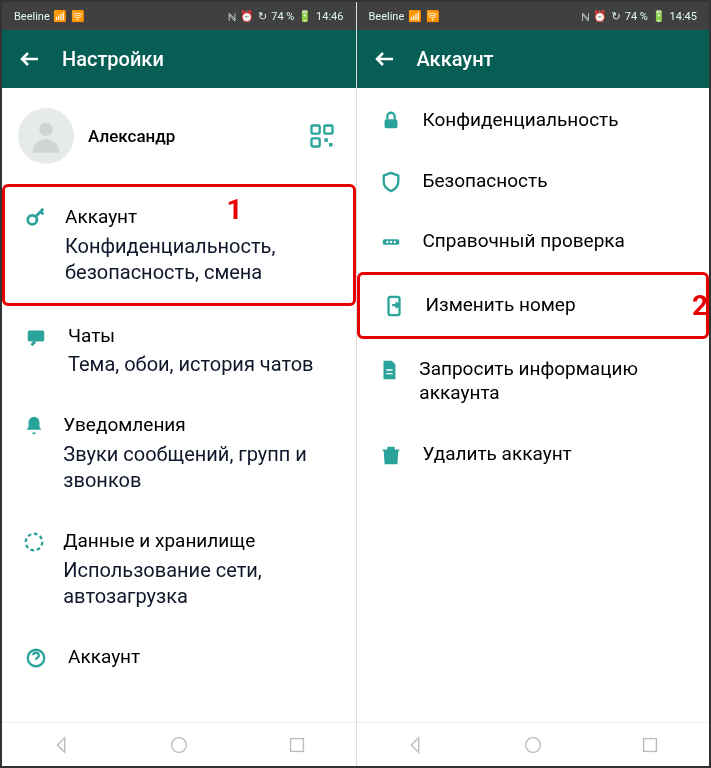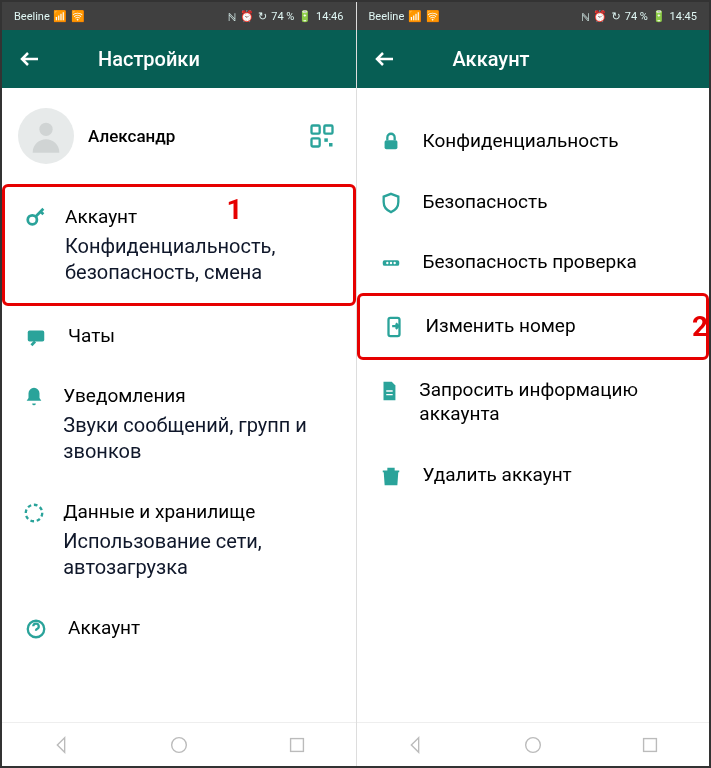--- a/index.html
+++ b/index.html
@@ -3,21 +3,21 @@
   <meta charset="utf-8">
   <style>
     * { margin:0; padding:0; box-sizing:border-box; font-family:-apple-system,Roboto,"Segoe UI",sans-serif; }
     body { background:#fff; width:711px; height:768px; display:flex; border:2px solid #333; }
     .phone { width:50%; display:flex; flex-direction:column; background:#fff; position:relative; }
     .phone + .phone { border-left:1px solid #ddd; }
     .statusbar { height:28px; background:#404040; color:#e0f7f4; display:flex; justify-content:space-between; align-items:center; padding:0 12px; font-size:11px; }
     .statusbar .right { display:flex; gap:4px; align-items:center; }
     .statusbar .left { display:flex; gap:4px; align-items:center; }
     .appbar { height:58px; background:#075e54; color:#fff; display:flex; align-items:center; gap:20px; padding:0 16px; }
-    .appbar .title { font-size:20px; font-weight:500;margin-left:36px; }
+    .appbar .title { font-size:20px; font-weight:500; }
     .back-icon { width:24px; height:24px; cursor:pointer; }
     .profile-row { display:flex; align-items:center; padding:20px 16px; gap:14px; }
     .avatar { width:56px; height:56px; border-radius:50%; background:#e7eaea; display:flex; align-items:center; justify-content:center; }
     .profile-text { flex:1; }
     .profile-text .name { font-size:17px; font-weight:500; color:#000; }
     .profile-text .status { font-size:15px; color:#777; margin-top:2px; }
     .qr-icon { width:36px; height:36px; color:#2aa39a; display:flex; align-items:center; justify-content:center; }
     .list { flex:1; }
     .list-item { display:flex; align-items:flex-start; gap:18px; padding:18px 20px; position:relative; }
     .list-item .icon-wrap { width:28px; display:flex; justify-content:center; margin-top:2px; color:#2aa39a; }
@@ -90,20 +90,21 @@
       </div>
       <div class="list-item">
         <div class="icon-wrap">
           <svg width="22" height="22" viewBox="0 0 24 24" fill="#2aa39a">
             <rect x="3" y="5" width="18" height="12" rx="2"></rect>
             <path d="M7 21l4-4" stroke="#2aa39a" stroke-width="3"></path>
           </svg>
         </div>
         <div class="item-texts">
           <div class="item-title">Чаты</div>
+          <div class="item-sub">Тема, обои, история чатов</div>
         </div>
       </div>
       <div class="list-item">
         <div class="icon-wrap">
           <svg width="22" height="22" viewBox="0 0 24 24" fill="#2aa39a">
             <path d="M12 2a6 6 0 0 0-6 6v5l-2 3h16l-2-3V8a6 6 0 0 0-6-6zM10 19a2 2 0 0 0 4 0z"></path>
           </svg>
         </div>
         <div class="item-texts">
           <div class="item-title">Уведомления</div>
@@ -161,21 +162,21 @@
       <span>🔋</span>
       <span>14:45</span>
     </span>
   </div>
   <div class="appbar">
     <svg class="back-icon" viewBox="0 0 24 24" fill="none" stroke="#fff" stroke-width="2.5">
         <path d="M20 12H4M10 6l-6 6 6 6"></path>
       </svg>
     <span class="title">Аккаунт</span>
   </div>
-  <div class="list" id="list-right" style="padding-top:23px">
+  <div class="list" id="list-right" style="padding-top:2px">
       <div class="list-item">
         <div class="icon-wrap">
           <svg width="22" height="22" viewBox="0 0 24 24" fill="#2aa39a">
             <rect x="5" y="10" width="14" height="10" rx="2"></rect>
             <path d="M8 10V7a4 4 0 1 1 8 0v3" fill="none" stroke="#2aa39a" stroke-width="2.5"></path>
           </svg>
         </div>
         <div class="item-texts">
           <div class="item-title">Конфиденциальность</div>
         </div>
@@ -193,21 +194,21 @@
       <div class="list-item">
         <div class="icon-wrap">
           <svg width="22" height="22" viewBox="0 0 24 24" fill="#2aa39a">
             <rect x="3" y="9" width="18" height="6" rx="2"></rect>
             <circle cx="8" cy="12" r="1.3" fill="#fff"></circle>
             <circle cx="12" cy="12" r="1.3" fill="#fff"></circle>
             <circle cx="16" cy="12" r="1.3" fill="#fff"></circle>
           </svg>
         </div>
         <div class="item-texts">
-          <div class="item-title">Безопасность проверка</div>
+          <div class="item-title">Справочный проверка</div>
         </div>
       </div>
       <div class="list-item highlight">
         <div class="icon-wrap">
           <svg width="22" height="22" viewBox="0 0 24 24" fill="none" stroke="#2aa39a" stroke-width="2.5">
             <rect x="6" y="2" width="12" height="20" rx="2"></rect>
             <path d="M14 8l3 3-3 3M17 11h-7"></path>
           </svg>
         </div>
         <div class="item-texts">

